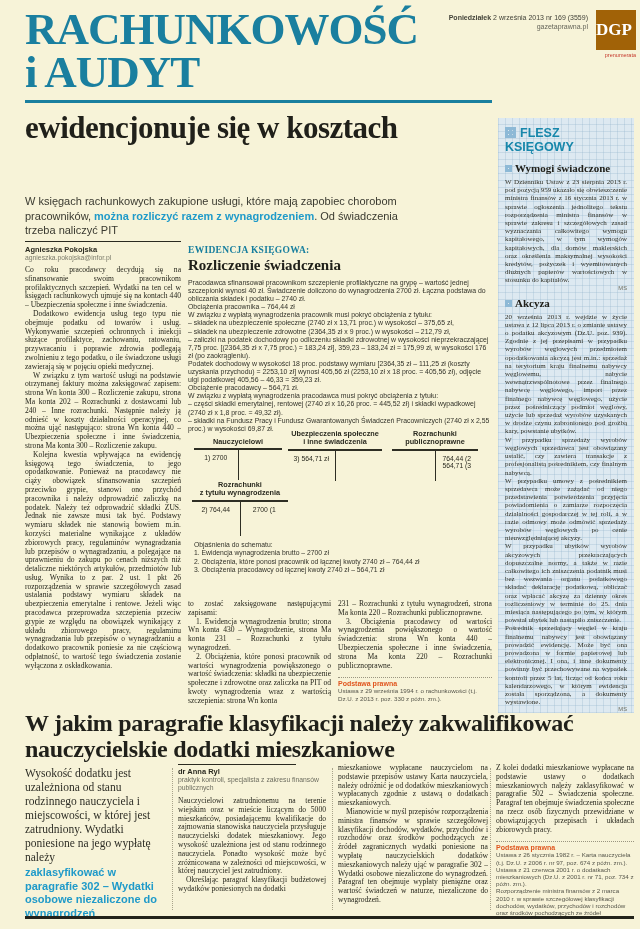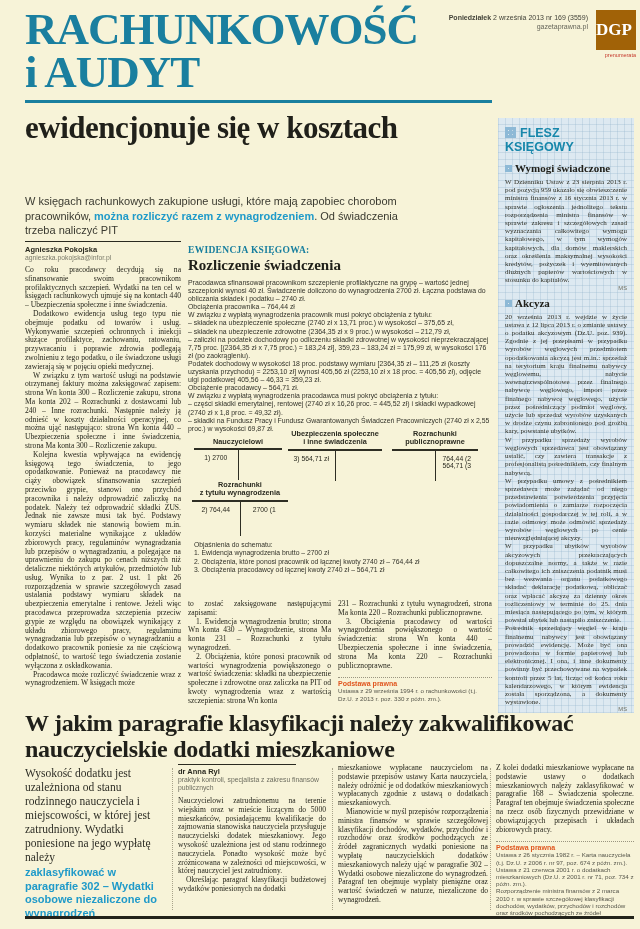--- a/index.html
+++ b/index.html
@@ -98,21 +98,20 @@
   </div>
   <div class="abs deck"><span>W księgach rachunkowych zakupione usługi, które mają zapobiec chorobom pracowników, </span><b>można rozliczyć razem z wynagrodzeniem</b><span>. Od świadczenia trzeba naliczyć PIT</span></div>
 
   <div class="abs col1">
     <div class="byline">Agnieszka Pokojska</div>
     <div class="bymail">agnieszka.pokojska@infor.pl</div>
     <p class="bt">Co roku pracodawcy decydują się na sfinansowanie swoim pracownikom profilaktycznych szczepień. Wydatki na ten cel w księgach rachunkowych ujmuje się na kontach 440 – Ubezpieczenia społeczne i inne świadczenia.</p>
     <p class="bt">Dodatkowo ewidencja usług tego typu nie obejmuje podatku od towarów i usług. Wykonywanie szczepień ochronnych i iniekcji służące profilaktyce, zachowaniu, ratowaniu, przywracaniu i poprawie zdrowia podlegają zwolnieniu z tego podatku, o ile świadczone usługi zawierają się w pojęciu opieki medycznej.</p>
     <p class="bt">W związku z tym wartość usługi na podstawie otrzymanej faktury można zaksięgować zapisem: strona Wn konta 300 – Rozliczenie zakupu, strona Ma konta 202 – Rozrachunki z dostawcami lub 240 – Inne rozrachunki. Następnie należy ją odnieść w koszty działalności operacyjnej, co można ująć następująco: strona Wn konta 440 – Ubezpieczenia społeczne i inne świadczenia, strona Ma konta 300 – Rozliczenie zakupu.</p>
     <p class="bt">Kolejna kwestia wpływająca na ewidencję księgową tego świadczenia, to jego opodatkowanie. Ponieważ na pracodawcy nie ciąży obowiązek sfinansowania szczepień przeciwko grypie, stanowi ono przychód pracownika i należy odprowadzić zaliczkę na podatek. Należy też odprowadzić składki ZUS. Jednak nie zawsze musi tak być. Podstawy wymiaru składek nie stanowią bowiem m.in. korzyści materialne wynikające z układów zbiorowych pracy, regulaminów wynagradzania lub przepisów o wynagradzaniu, a polegające na uprawnieniu do zakupu po cenach niższych niż detaliczne niektórych artykułów, przedmiotów lub usług. Wynika to z par. 2 ust. 1 pkt 26 rozporządzenia w sprawie szczegółowych zasad ustalania podstawy wymiaru składek na ubezpieczenia emerytalne i rentowe. Jeżeli więc pracodawca przeprowadza szczepienia przeciw grypie ze względu na obowiązek wynikający z układu zbiorowego pracy, regulaminu wynagradzania lub przepisów o wynagradzaniu a dodatkowo pracownik poniesie za nie częściową odpłatność, to wartość tego świadczenia zostanie wyłączona z oskładkowania.</p>
-    <p class="bt">Pracodawca może rozliczyć świadczenie wraz z wynagrodzeniem. W księgach może</p>
   </div>
 
   <div class="abs ewbox">
     <div class="abs ew-kicker">EWIDENCJA KSIĘGOWA:</div>
     <div class="abs ew-title serif">Rozliczenie świadczenia</div>
     <div class="abs ew-paras">
       <p>Pracodawca sfinansował pracownikom szczepienie profilaktyczne na grypę – wartość jednej szczepionki wynosi 40 zł. Świadczenie doliczono do wynagrodzenia 2700 zł. Łączna podstawa do obliczania składek i podatku – 2740 zł.</p>
       <p>Obciążenia pracownika – 764,44 zł</p>
       <p>W związku z wypłatą wynagrodzenia pracownik musi pokryć obciążenia z tytułu:</p>
       <p>– składek na ubezpieczenie społeczne (2740 zł x 13,71 proc.) w wysokości – 375,65 zł,</p>
@@ -209,21 +208,21 @@
     <div class="byline">dr Anna Ryl</div>
     <div class="brole">praktyk kontroli, specjalista z zakresu finansów publicznych</div>
     <p class="bt">Nauczycielowi zatrudnionemu na terenie wiejskim oraz w mieście liczącym do 5000 mieszkańców, posiadającemu kwalifikacje do zajmowania stanowiska nauczyciela przysługuje nauczycielski dodatek mieszkaniowy. Jego wysokość uzależniona jest od stanu rodzinnego nauczyciela. Ponadto wysokość może być zróżnicowana w zależności od miejscowości, w której nauczyciel jest zatrudniony.</p>
     <p class="bt">Określając paragraf klasyfikacji budżetowej wydatków poniesionych na dodatki</p>
   </div>
   <div class="abs bcol bcol3">
     <p class="bt">mieszkaniowe wypłacane nauczycielom na podstawie przepisów ustawy Karta nauczyciela, należy odróżnić je od dodatków mieszkaniowych wypłacanych zgodnie z ustawą o dodatkach mieszkaniowych.</p>
     <p class="bt">Mianowicie w myśl przepisów rozporządzenia ministra finansów w sprawie szczegółowej klasyfikacji dochodów, wydatków, przychodów i rozchodów oraz środków pochodzących ze źródeł zagranicznych wydatki poniesione na wypłatę nauczycielskich dodatków mieszkaniowych należy ująć w paragrafie 302 – Wydatki osobowe niezaliczone do wynagrodzeń. Paragraf ten obejmuje wypłaty pieniężne oraz wartość świadczeń w naturze, niezaliczone do wynagrodzeń.</p>
   </div>
   <div class="abs bcol bcol4">
-    <p class="bt">Z kolei dodatki mieszkaniowe wypłacane na podstawie ustawy o dodatkach mieszkaniowych należy zaklasyfikować w paragrafie 168 – Świadczenia społeczne. Paragraf ten obejmuje świadczenia społeczne na rzecz osób fizycznych przewidziane w obowiązujących przepisach i układach zbiorowych pracy.</p>
+    <p class="bt">Z kolei dodatki mieszkaniowe wypłacane na podstawie ustawy o dodatkach mieszkaniowych należy zaklasyfikować w paragrafie 502 – Świadczenia społeczne. Paragraf ten obejmuje świadczenia społeczne na rzecz osób fizycznych przewidziane w obowiązujących przepisach i układach zbiorowych pracy.</p>
     <div class="legal">
       <div class="legal-label">Podstawa prawna</div>
       <div class="legal-text">Ustawa z 26 stycznia 1982 r. – Karta nauczyciela (t.j. Dz.U. z 2006 r. nr 97, poz. 674 z późn. zm.).</div>
       <div class="legal-text">Ustawa z 21 czerwca 2001 r. o dodatkach mieszkaniowych (Dz.U. z 2001 r. nr 71, poz. 734 z późn. zm.).</div>
       <div class="legal-text">Rozporządzenie ministra finansów z 2 marca 2010 r. w sprawie szczegółowej klasyfikacji dochodów, wydatków, przychodów i rozchodów oraz środków pochodzących ze źródeł zagranicznych (Dz.U. z 2010 r. nr 38, poz. 207 z późn. zm.).</div>
     </div>
   </div>
 
   <div class="abs vsep" style="left:172px;"></div>
   <div class="abs vsep" style="left:332px;"></div>

